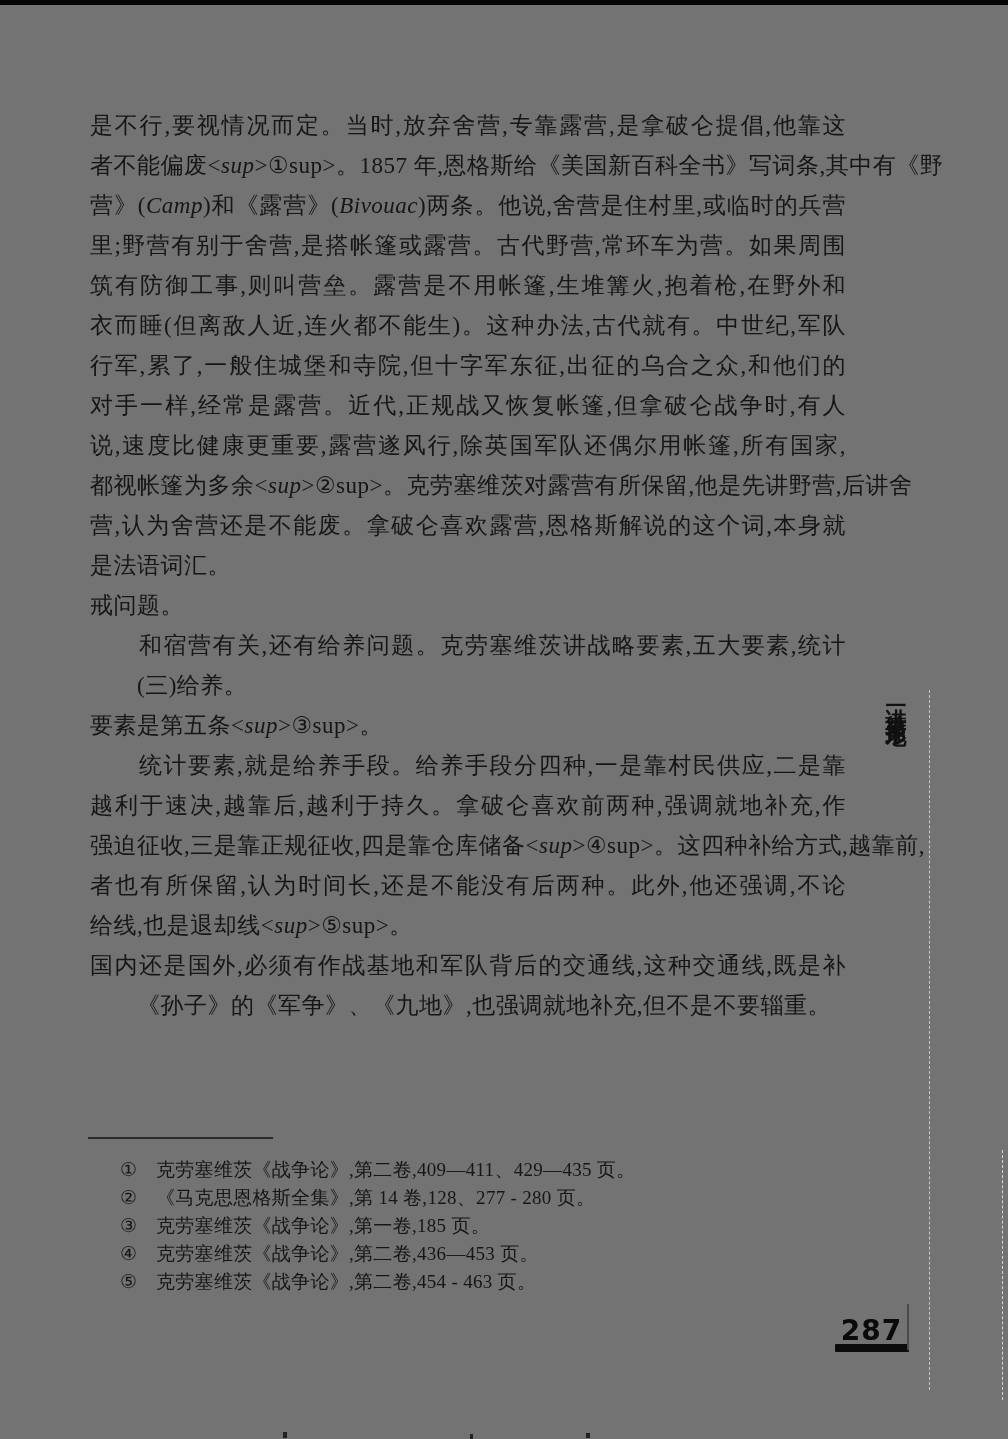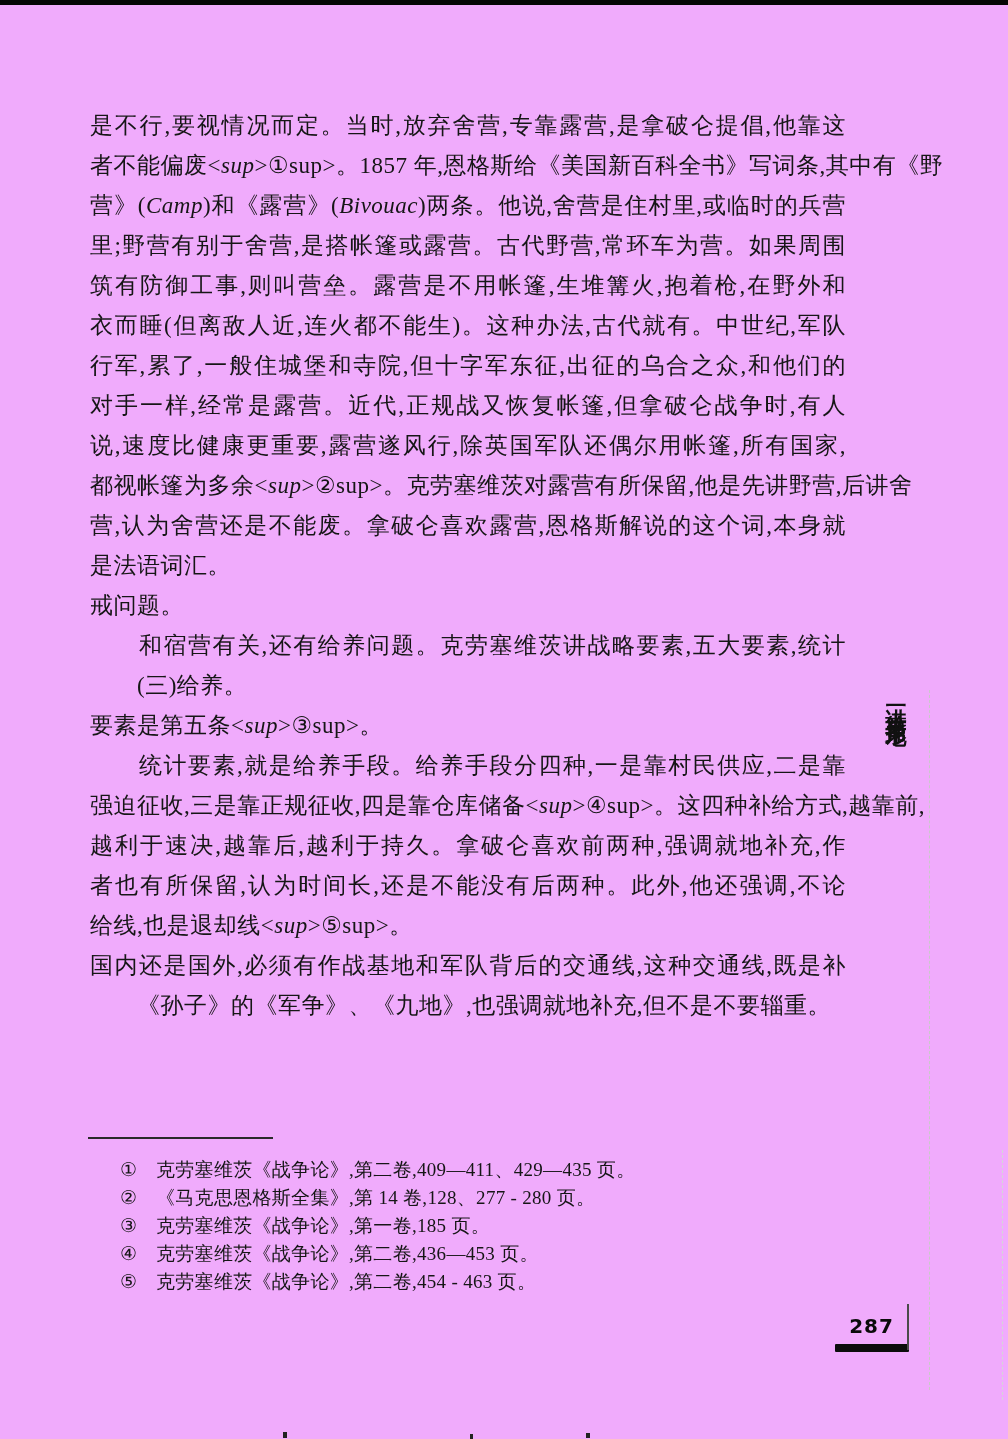--- a/index.html
+++ b/index.html
@@ -1,20 +1,20 @@
 <!DOCTYPE html>
 <html><head>
 <meta charset="utf-8">
 <style>
   html, body { margin: 0; padding: 0; background: #e8e8e8; }
   .page {
     position: relative;
     width: 1008px;
     height: 1439px;
-    background: #f0abfc;
+    background: #737373;
     overflow: hidden;
     font-family: "Liberation Serif", "DejaVu Serif", serif;
     color: #161616;
   }
   .scan-topbar {
     position: absolute; left: 0; top: 0;
     width: 1008px; height: 5px; background: #050505;
   }
   
   .body-text {
@@ -51,21 +51,21 @@
     height: 28px; line-height: 28px;
     font-size: 19px; letter-spacing: 0.3px;
     white-space: nowrap;
   }
   .footnote-marker { width: 36px; flex: 0 0 36px; }
   
   .page-number {
     position: absolute; left: 835px; top: 1314px; width: 73px;
     text-align: center;
     font-family: "DejaVu Sans", "Liberation Sans", sans-serif;
-    font-weight: bold; font-size: 20px; color: #0a0a0a;
+    font-weight: bold; font-size: 28px; color: #0a0a0a;
     letter-spacing: 1px;
   }
   .page-number-rule {
     position: absolute; left: 835px; top: 1344px;
     width: 74px; height: 8px; background: #0c0c0c;
     border-radius: 1px;
   }
   .page-corner-mark {
     position: absolute; left: 907px; top: 1304px;
     width: 2px; height: 46px; background: #4a4a4a;
@@ -104,22 +104,22 @@
     <div class="body-line">对手一样,经常是露营。近代,正规战又恢复帐篷,但拿破仑战争时,有人</div>
     <div class="body-line">说,速度比健康更重要,露营遂风行,除英国军队还偶尔用帐篷,所有国家,</div>
     <div class="body-line">都视帐篷为多余&lt;<i>sup</i>&gt;②sup&gt;。克劳塞维茨对露营有所保留,他是先讲野营,后讲舍</div>
     <div class="body-line">营,认为舍营还是不能废。拿破仑喜欢露营,恩格斯解说的这个词,本身就</div>
     <div class="body-line pend">是法语词汇。</div>
     <div class="body-line pend">戒问题。</div>
     <div class="body-line">　　和宿营有关,还有给养问题。克劳塞维茨讲战略要素,五大要素,统计</div>
     <div class="body-line pend">　　(三)给养。</div>
     <div class="body-line pend">要素是第五条&lt;<i>sup</i>&gt;③sup&gt;。</div>
     <div class="body-line">　　统计要素,就是给养手段。给养手段分四种,一是靠村民供应,二是靠</div>
+    <div class="body-line">越利于速决,越靠后,越利于持久。拿破仑喜欢前两种,强调就地补充,作</div>
     <div class="body-line">强迫征收,三是靠正规征收,四是靠仓库储备&lt;<i>sup</i>&gt;④sup&gt;。这四种补给方式,越靠前,</div>
-    <div class="body-line">越利于速决,越靠后,越利于持久。拿破仑喜欢前两种,强调就地补充,作</div>
     <div class="body-line">者也有所保留,认为时间长,还是不能没有后两种。此外,他还强调,不论</div>
     <div class="body-line pend">给线,也是退却线&lt;<i>sup</i>&gt;⑤sup&gt;。</div>
     <div class="body-line">国内还是国外,必须有作战基地和军队背后的交通线,这种交通线,既是补</div>
     <div class="body-line pend">　　《孙子》的《军争》、《九地》,也强调就地补充,但不是不要辎重。</div>
   </div>
 
   <div class="margin-title">第十一讲　地形第十</div>
 
   <div class="footnote-sep"></div>
 

